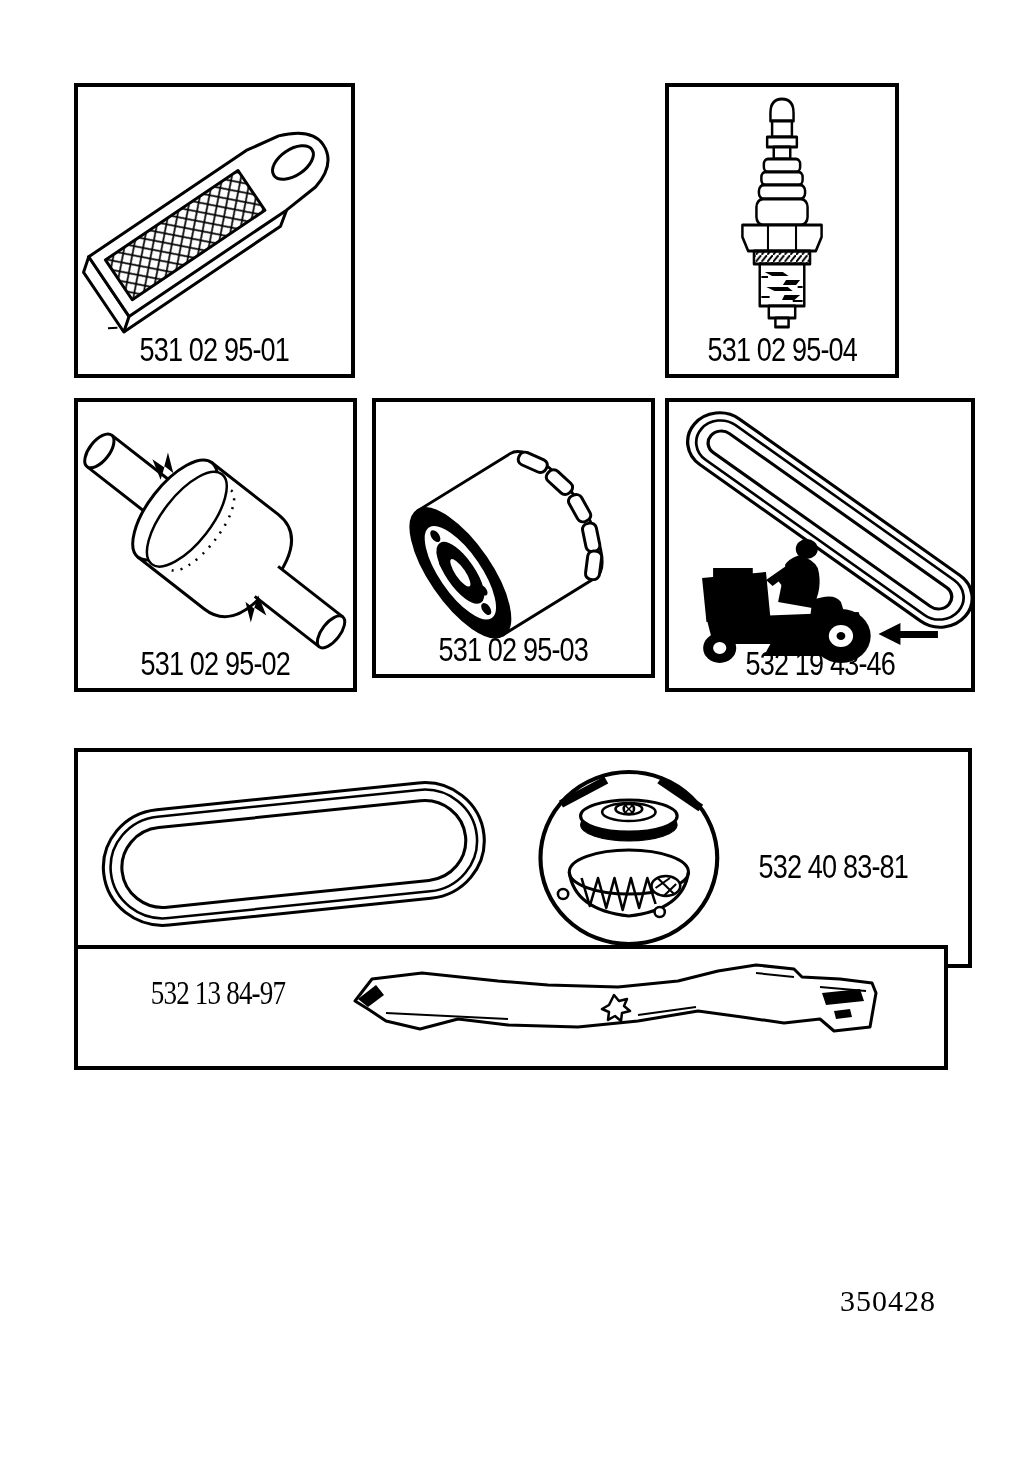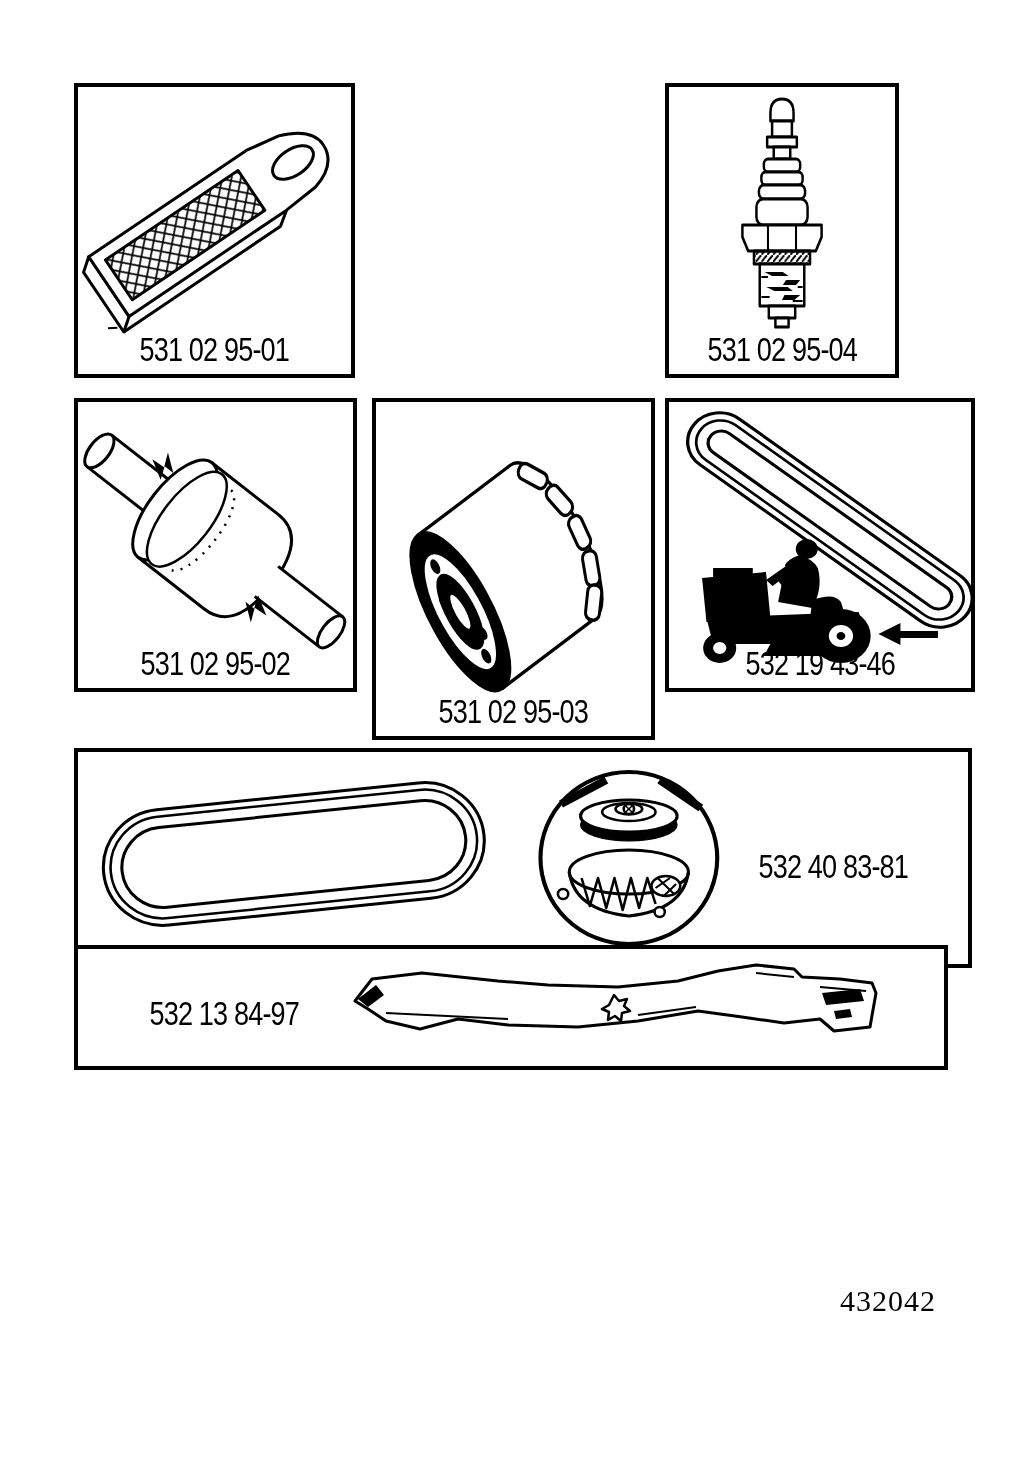--- a/index.html
+++ b/index.html
@@ -120,21 +120,21 @@
           <path transform="translate(-76,-28)" d="M0,0 l-17,-13 l6,14 l-14,1 l19,11 l-5,-13 l14,0 z"></path>
           <path transform="translate(60,29) rotate(180)" d="M0,0 l-17,-13 l6,14 l-14,1 l19,11 l-5,-13 l14,0 z"></path>
         </g>
       </g>
     </svg>
     <figcaption class="pn">
       <span class="pn-t">531 02 95-02</span>
     </figcaption>
   </figure>
 
-  <figure class="cell" style="left:372px; top:398px; width:283px; height:342px;">
+  <figure class="cell" style="left:372px; top:398px; width:283px; height:280px;">
     <svg class="art" viewBox="0 0 275 286" preserveAspectRatio="none">
       <g transform="translate(133,148) rotate(-33)" stroke="#000" stroke-width="3" stroke-linejoin="round" fill="#fff">
 
         <path d="M-58,-78 L52,-78 A30,78 0 0 1 52,78 L-58,78 Z"></path>
 
         <g stroke-width="3">
           <rect x="-7" y="-15" width="14" height="30" rx="6" transform="translate(66,-58) rotate(-32)"></rect>
           <rect x="-7" y="-15" width="14" height="30" rx="6" transform="translate(77,-26) rotate(-13)"></rect>
           <rect x="-7" y="-15" width="14" height="30" rx="6" transform="translate(79,8) rotate(5)"></rect>
           <rect x="-7" y="-15" width="14" height="30" rx="6" transform="translate(72,40) rotate(22)"></rect>
@@ -239,20 +239,20 @@
                  L664,68 L620,62 L560,72 L500,78 L430,76 L380,70 L342,80 L308,72 L290,60 Z"></path>
         <path d="M308,64 L430,70 M560,66 L618,58 M678,24 L716,28 M742,38 L788,42" stroke-width="2" fill="none"></path>
         <g fill="#000" stroke="none">
           <polygon points="280,50 298,36 306,46 290,58"></polygon>
           <polygon points="744,44 782,40 786,52 748,56"></polygon>
           <polygon points="756,62 772,60 774,68 758,70"></polygon>
         </g>
         <path d="M536,46 l5,6 l8,-2 l-3,7 l6,5 l-8,2 l-1,8 l-6,-5 l-7,4 l1,-8 l-7,-3 l7,-4 Z" stroke-width="2.5"></path>
       </g>
     </svg>
-    <figcaption class="pn-free" style="left:55px; top:48px; width:170px;">
+    <figcaption class="pn-free" style="left:55px; top:28px; width:170px;font-family:Liberation Serif, serif;">
       <span class="pn-t">532 13 84-97</span>
     </figcaption>
   </figure>
 
-  <div class="footer-num">432042</div>
+  <div class="footer-num">350428</div>
 
 </div>
 
 </body></html>

